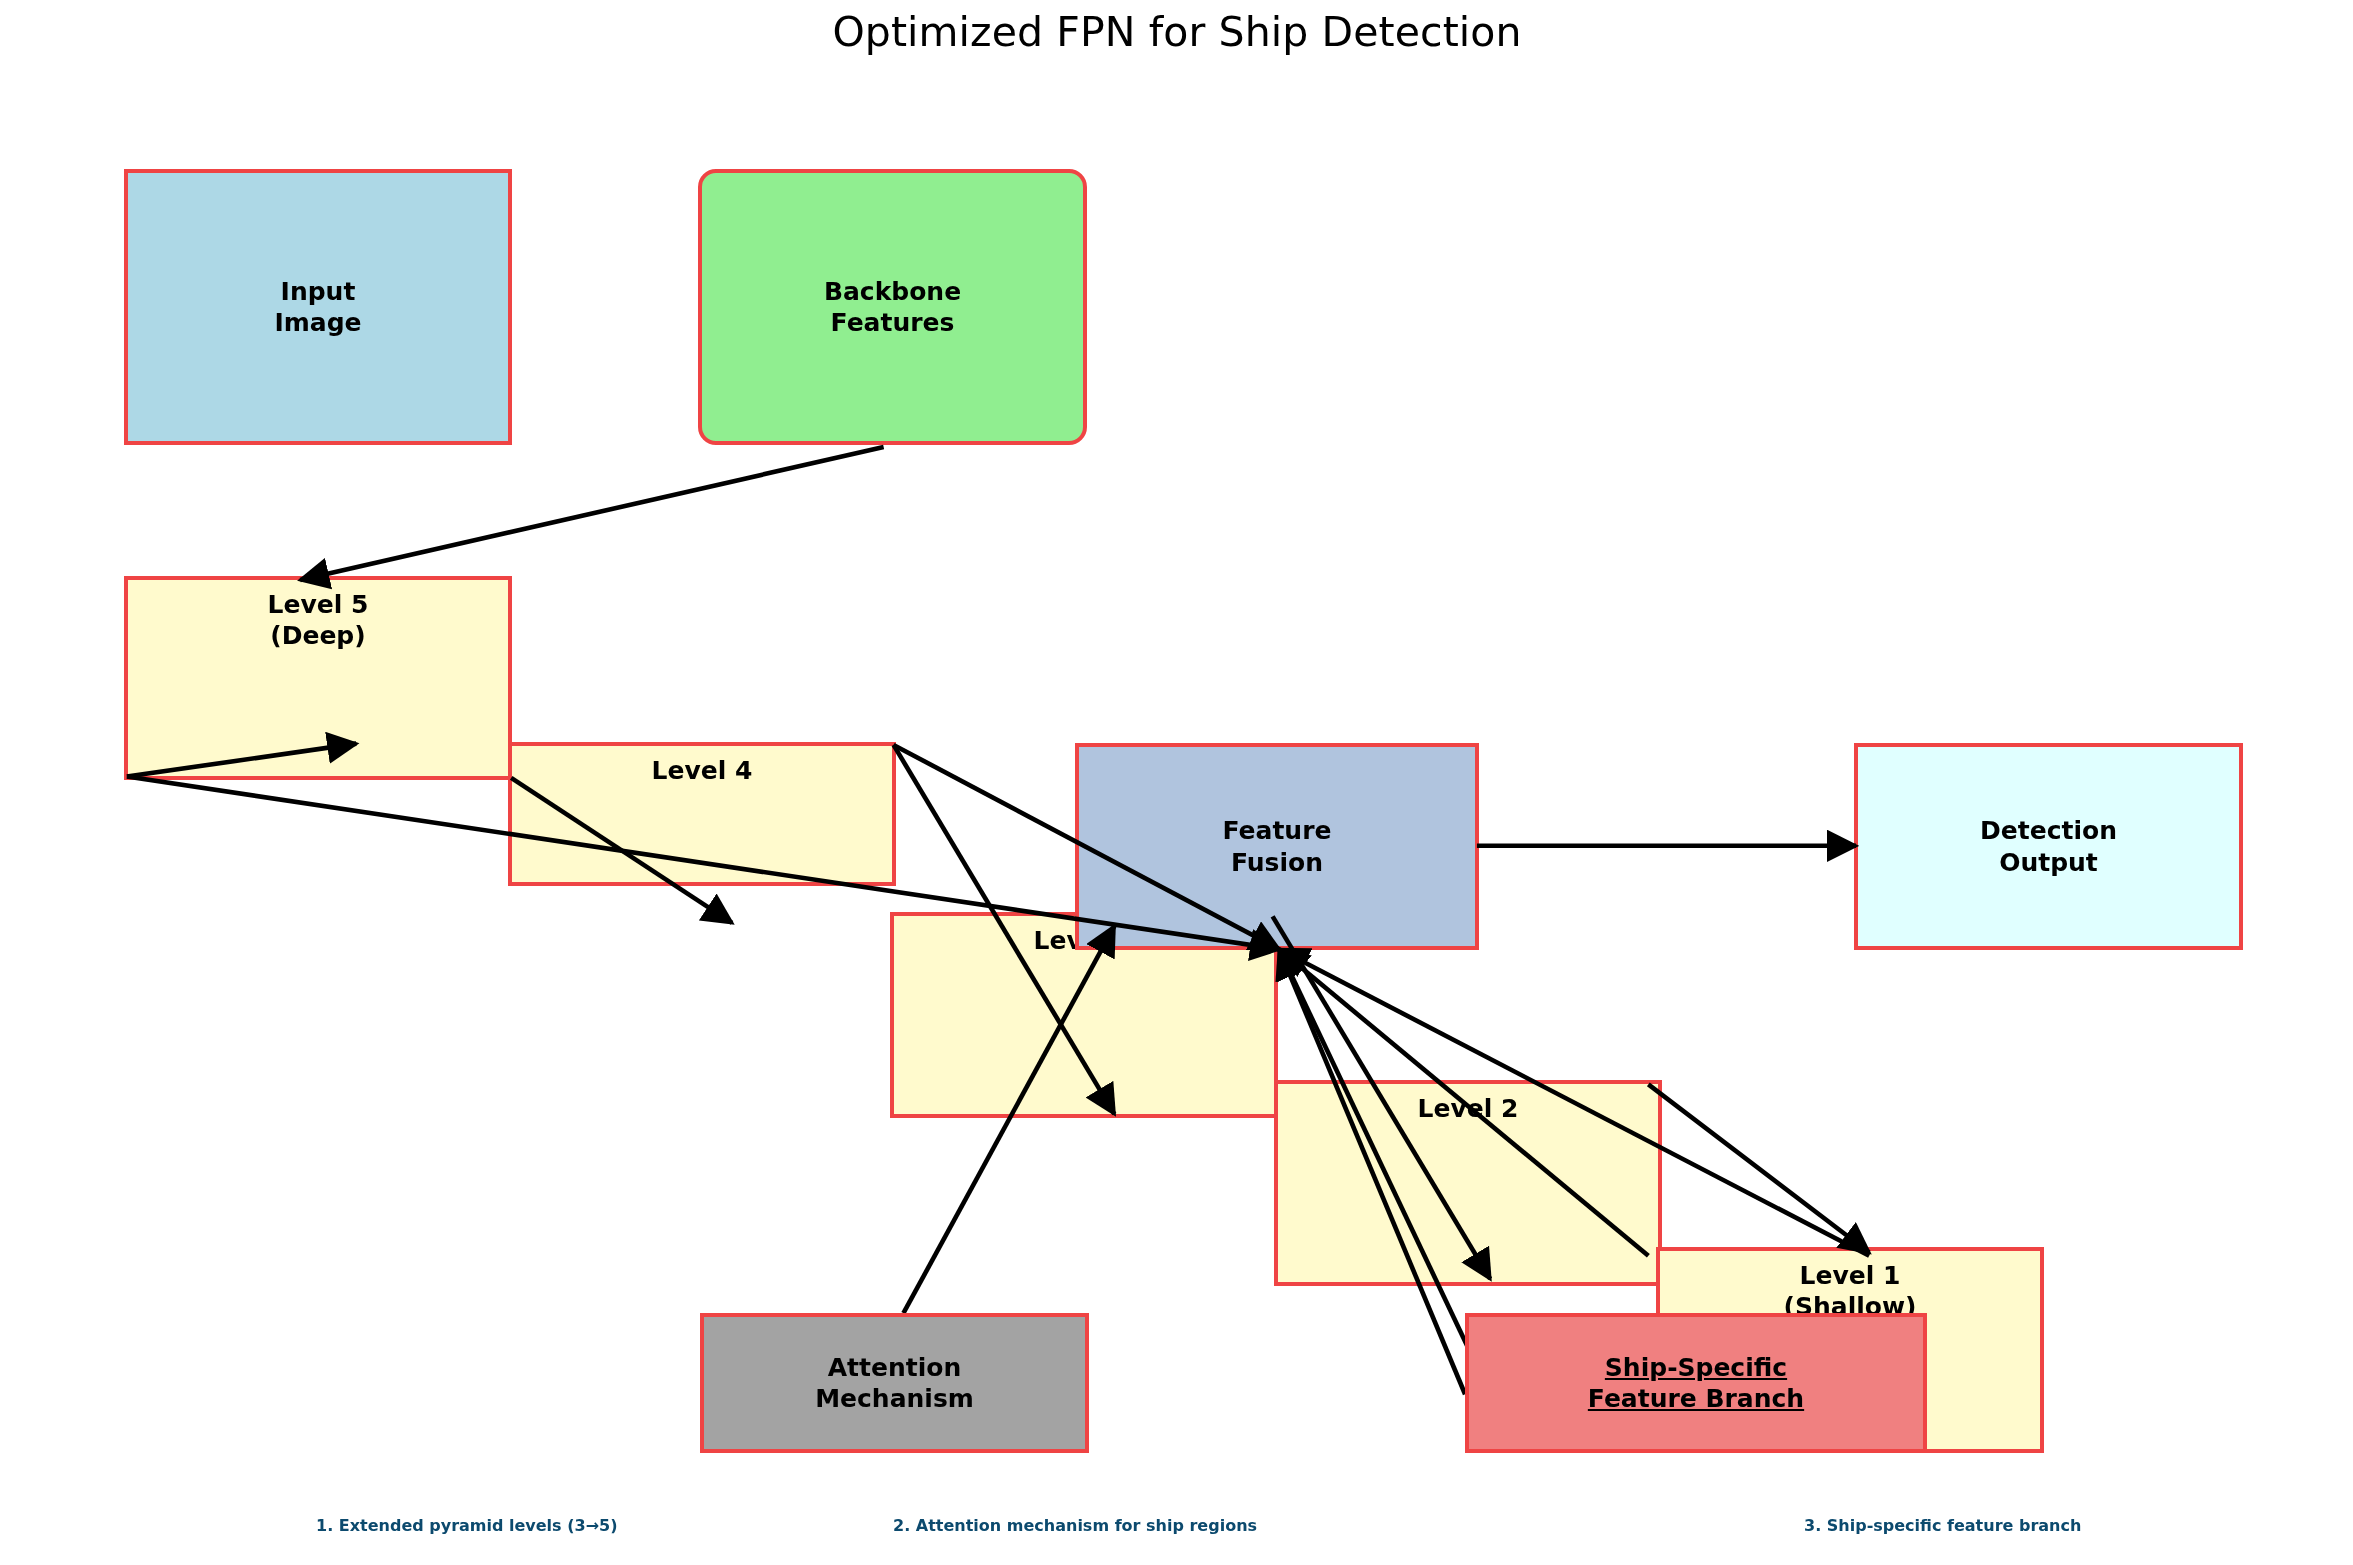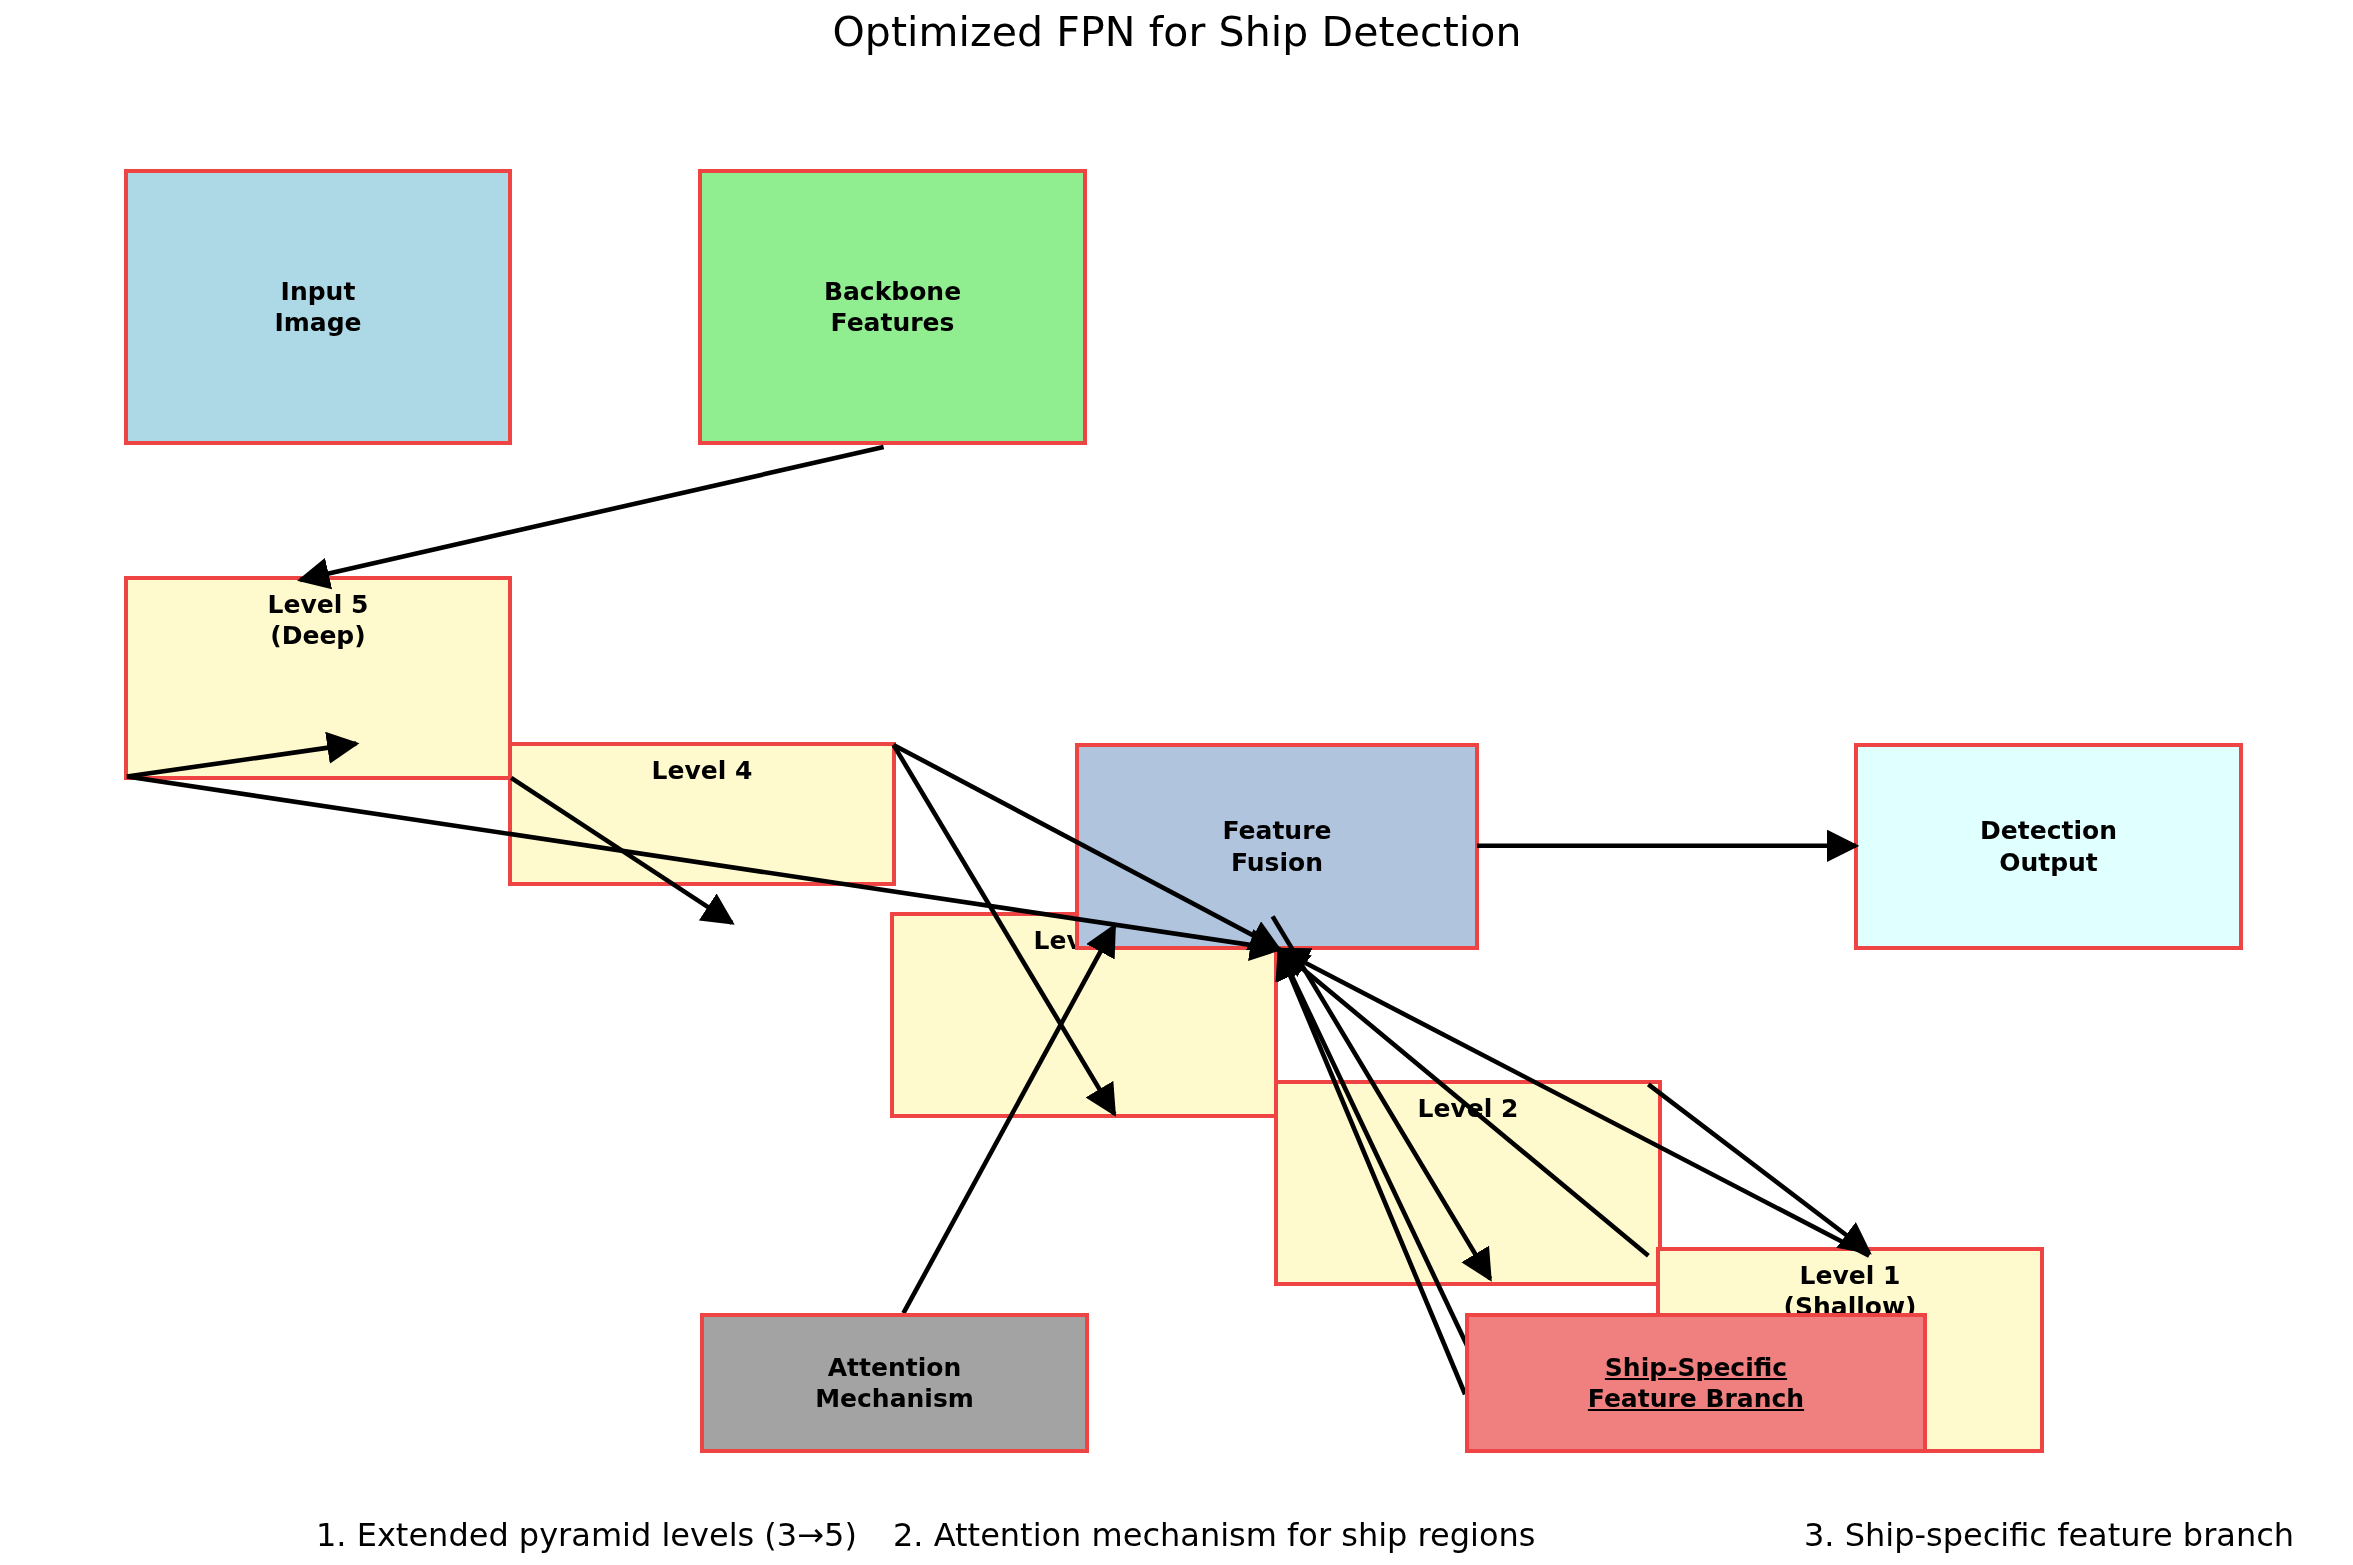--- a/index.html
+++ b/index.html
@@ -47,23 +47,23 @@
     padding-top: 9px;
   }
   #edges {
     position: absolute;
     left: 0; top: 0;
     width: 2354px; height: 1565px;
     pointer-events: none;
   }
   .caption {
     position: absolute;
-    font-size: 32px;
-    color: #000000;
-    font-weight: normal;
+    font-size: 16px;
+    color: #0c4a6e;
+    font-weight: bold;
     white-space: nowrap;
   }
   
   .z-base { z-index: 2; }
   .z-edges { z-index: 5; }
   .z-top { z-index: 8; }
 </style>
 </head>
 <body>
 
@@ -101,21 +101,21 @@
     <line x1="2222" y1="2115" x2="1940" y2="1440" stroke="#000000" stroke-width="7" marker-end="url(#ah)"></line>
 
     <line x1="2240" y1="1283" x2="2815" y2="1283" stroke="#000000" stroke-width="7" marker-end="url(#ah)"></line>
   </svg>
 
   <div class="node z-base" style="left:124px; top:169px; width:388px; height:276px; background:#ADD8E6;">
     <span>Input
 Image</span>
   </div>
 
-  <div class="node z-base" style="left:698px; top:169px; width:389px; height:276px; background:#90EE90;">
+  <div class="node z-base" style="left:698px; top:169px; width:389px; height:276px; background:#90EE90;border-radius:18px;">
     <span>Backbone
 Features</span>
   </div>
 
   <div class="node z-base lvl-label" style="left:124px; top:576px; width:388px; height:204px; background:#FFFACD;">
     <span>Level 5
 (Deep)</span>
   </div>
 
   <div class="node z-base lvl-label" style="left:508px; top:742px; width:388px; height:144px; background:#FFFACD;">

